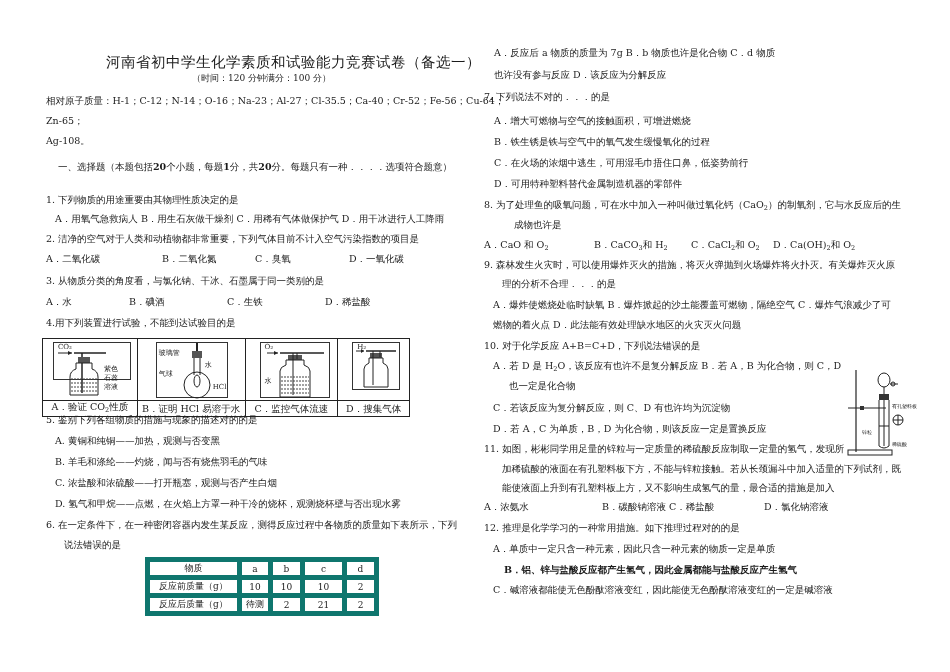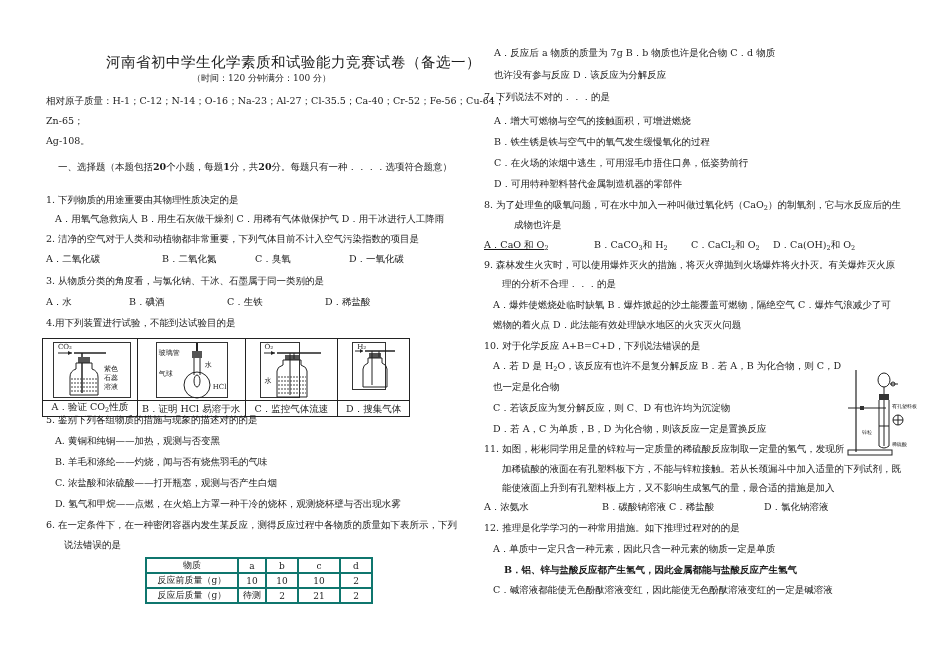--- a/index.html
+++ b/index.html
@@ -18,21 +18,21 @@
   
   .fig-table { position: absolute; left: 42px; top: 338px; width: 368px; height: 76px; border-collapse: collapse; }
   .fig-table td { border: 1px solid #222; padding: 0; text-align: center; vertical-align: middle; font-size: 9.5px; }
   .fig-cell { height: 62px; position: relative; }
   .fig-cap { height: 13px; line-height: 11px; white-space: nowrap; }
   .fig-box { position: absolute; border: 1px solid #333; }
   .fig-label { position: absolute; font-size: 7px; line-height: 8px; white-space: nowrap; }
 
   
   .mass-table { position: absolute; left: 145px; top: 557px; border-collapse: collapse; font-size: 9px; }
-  .mass-table td { border: 2px solid #0f766e; height: 14px; text-align: center; padding: 0 4px; white-space: nowrap; }
+  .mass-table td { border: 5px solid #0f766e; height: 14px; text-align: center; padding: 0 4px; white-space: nowrap; }
 
   
   .apparatus { position: absolute; left: 846px; top: 368px; width: 70px; height: 90px; }
 </style>
 </head>
 <body>
 
 <div class="page">
 
   <div class="col col-left">
@@ -61,21 +61,21 @@
     <div class="line" style="left:183px; top:295px;">C．生铁</div>
     <div class="line" style="left:281px; top:295px;">D．稀盐酸</div>
 
     <div class="line" style="left:2px; top:316px;">4.用下列装置进行试验，不能到达试验目的是</div>
   </div>
 
   <table class="fig-table">
     <tbody>
         <tr>
       <td class="fig-cell" style="width:95px;">
-        <div class="fig-box" style="left:10px; top:3px; width:78px; height:56px;">
+        <div class="fig-box" style="left:10px; top:3px; width:78px; height:38px;">
           <svg width="78" height="56">
             <line x1="4" y1="10" x2="18" y2="10" stroke="#222" stroke-width="1"></line>
             <polygon points="18,10 14,8 14,12" fill="#222"></polygon>
             <line x1="20" y1="10" x2="52" y2="10" stroke="#222" stroke-width="1.5"></line>
             <line x1="28" y1="10" x2="28" y2="50" stroke="#222" stroke-width="1.5"></line>
             <rect x="24" y="14" width="12" height="6" fill="#555"></rect>
             <path d="M22 20 L22 26 Q16 28 16 34 L16 52 L44 52 L44 34 Q44 28 38 26 L38 20 Z" fill="none" stroke="#222"></path>
             <line x1="17" y1="36" x2="43" y2="36" stroke="#444" stroke-dasharray="2,1"></line>
             <line x1="17" y1="40" x2="43" y2="40" stroke="#444" stroke-dasharray="2,1"></line>
             <line x1="17" y1="44" x2="43" y2="44" stroke="#444" stroke-dasharray="2,1"></line>
@@ -97,41 +97,41 @@
             <circle cx="40" cy="42" r="13" fill="none" stroke="#222"></circle>
             <ellipse cx="40" cy="38" rx="3" ry="6" fill="none" stroke="#222"></ellipse>
           </svg>
           <span class="fig-label" style="left:2px; top:6px;text-align:right;">玻璃管</span>
           <span class="fig-label" style="left:48px; top:18px;">水</span>
           <span class="fig-label" style="left:2px; top:27px;">气球</span>
           <span class="fig-label" style="left:56px; top:40px;">HCl</span>
         </div>
       </td>
       <td class="fig-cell" style="width:93px;">
-        <div class="fig-box" style="left:14px; top:3px; width:40px; height:56px;">
+        <div class="fig-box" style="left:14px; top:3px; width:70px; height:56px;">
           <svg width="62" height="56">
             <line x1="3" y1="10" x2="14" y2="10" stroke="#222"></line>
             <polygon points="14,10 10,8 10,12" fill="#222"></polygon>
             <line x1="16" y1="10" x2="60" y2="10" stroke="#222" stroke-width="1.5"></line>
             <rect x="24" y="12" width="14" height="5" fill="#555"></rect>
             <line x1="29" y1="10" x2="29" y2="52" stroke="#222"></line>
             <line x1="33" y1="10" x2="33" y2="16" stroke="#222"></line>
             <path d="M22 17 L22 22 Q16 24 16 28 L16 54 L46 54 L46 28 Q46 24 40 22 L40 17 Z" fill="none" stroke="#222"></path>
             <line x1="17" y1="34" x2="45" y2="34" stroke="#444" stroke-dasharray="2,1"></line>
             <line x1="17" y1="38" x2="45" y2="38" stroke="#444" stroke-dasharray="2,1"></line>
             <line x1="17" y1="42" x2="45" y2="42" stroke="#444" stroke-dasharray="2,1"></line>
             <line x1="17" y1="46" x2="45" y2="46" stroke="#444" stroke-dasharray="2,1"></line>
             <line x1="17" y1="50" x2="45" y2="50" stroke="#444" stroke-dasharray="2,1"></line>
           </svg>
           <span class="fig-label" style="left:4px; top:0px;">O₂</span>
           <span class="fig-label" style="left:4px; top:34px;">水</span>
         </div>
       </td>
       <td class="fig-cell" style="width:72px;">
-        <div class="fig-box" style="left:14px; top:3px; width:34px; height:48px;">
+        <div class="fig-box" style="left:14px; top:3px; width:48px; height:48px;">
           <svg width="45" height="48">
             <line x1="2" y1="8" x2="10" y2="8" stroke="#222"></line>
             <polygon points="10,8 7,6 7,10" fill="#222"></polygon>
             <line x1="12" y1="8" x2="42" y2="8" stroke="#222" stroke-width="1.5"></line>
             <rect x="16" y="10" width="12" height="5" fill="#555"></rect>
             <line x1="19" y1="8" x2="19" y2="42" stroke="#222"></line>
             <line x1="26" y1="8" x2="26" y2="14" stroke="#222"></line>
             <path d="M15 15 L15 20 Q10 22 10 26 L10 44 L34 44 L34 26 Q34 22 29 20 L29 15 Z" fill="none" stroke="#222"></path>
           </svg>
           <span class="fig-label" style="left:4px; top:0px;">H₂</span>
@@ -190,33 +190,33 @@
     <div class="line" style="left:12px; top:68px;">也许没有参与反应    D．该反应为分解反应</div>
 
     <div class="line" style="left:2px; top:90px;">7.   下列说法不对的．．．的是</div>
     <div class="line" style="left:12px; top:114px;">A．增大可燃物与空气的接触面积，可增进燃烧</div>
     <div class="line" style="left:12px; top:135px;">B．铁生锈是铁与空气中的氧气发生缓慢氧化的过程</div>
     <div class="line" style="left:12px; top:156px;">C．在火场的浓烟中逃生，可用湿毛巾捂住口鼻，低姿势前行</div>
     <div class="line" style="left:12px; top:177px;">D．可用特种塑料替代金属制造机器的零部件</div>
 
     <div class="line" style="left:2px; top:198px;"><span>8.   为了处理鱼的吸氧问题，可在水中加入一种叫做过氧化钙（CaO</span><sub>2</sub><span>）的制氧剂，它与水反应后的生</span></div>
     <div class="line" style="left:20px; top:218px;margin-left:12px;">成物也许是</div>
-    <div class="line" style="left:2px; top:238px;text-decoration:underline;"><span>A．CaO 和  O</span><sub>2</sub></div>
+    <div class="line" style="left:2px; top:238px;"><span>A．CaO 和  O</span><sub>2</sub></div>
     <div class="line" style="left:112px; top:238px;"><span>B．CaCO</span><sub>3</sub><span>和  H</span><sub>2</sub></div>
     <div class="line" style="left:209px; top:238px;"><span>C．CaCl</span><sub>2</sub><span>和  O</span><sub>2</sub></div>
     <div class="line" style="left:291px; top:238px;text-align:center;"><span>D．Ca(OH)</span><sub>2</sub><span>和  O</span><sub>2</sub></div>
 
     <div class="line" style="left:2px; top:258px;">9.   森林发生火灾时，可以使用爆炸灭火的措施，将灭火弹抛到火场爆炸将火扑灭。有关爆炸灭火原</div>
     <div class="line" style="left:20px; top:277px;">理的分析不合理．．．的是</div>
     <div class="line" style="left:11px; top:298px;">A．爆炸使燃烧处临时缺氧    B．爆炸掀起的沙土能覆盖可燃物，隔绝空气 C．爆炸气浪减少了可</div>
     <div class="line" style="left:11px; top:318px;">燃物的着火点      D．此法能有效处理缺水地区的火灾灭火问题</div>
 
     <div class="line" style="left:2px; top:339px;">10. 对于化学反应  A+B=C+D，下列说法错误的是</div>
     <div class="line" style="left:11px; top:359px;"><span>A．若  D 是  H</span><sub>2</sub><span>O，该反应有也许不是复分解反应  B．若  A，B 为化合物，则  C，D</span></div>
-    <div class="line" style="left:11px; top:380px;">也一定是化合物</div>
+    <div class="line" style="left:27px; top:380px;font-family:Liberation Serif, serif;">也一定是化合物</div>
     <div class="line" style="left:11px; top:401px;">C．若该反应为复分解反应，则  C、D 有也许均为沉淀物</div>
     <div class="line" style="left:11px; top:422px;">D．若  A，C 为单质，B，D 为化合物，则该反应一定是置换反应</div>
 
     <div class="line" style="left:2px; top:442px;">11. 如图，彬彬同学用足量的锌粒与一定质量的稀硫酸反应制取一定量的氢气，发现所</div>
     <div class="line" style="left:20px; top:462px;">加稀硫酸的液面在有孔塑料板下方，不能与锌粒接触。若从长颈漏斗中加入适量的下列试剂，既</div>
     <div class="line" style="left:20px; top:481px;">能使液面上升到有孔塑料板上方，又不影响生成氢气的量，最合适的措施是加入</div>
     <div class="line" style="left:2px; top:500px;">A．浓氨水</div>
     <div class="line" style="left:120px; top:500px;">B．碳酸钠溶液  C．稀盐酸</div>
     <div class="line" style="left:282px; top:500px;">D．氯化钠溶液</div>
 

